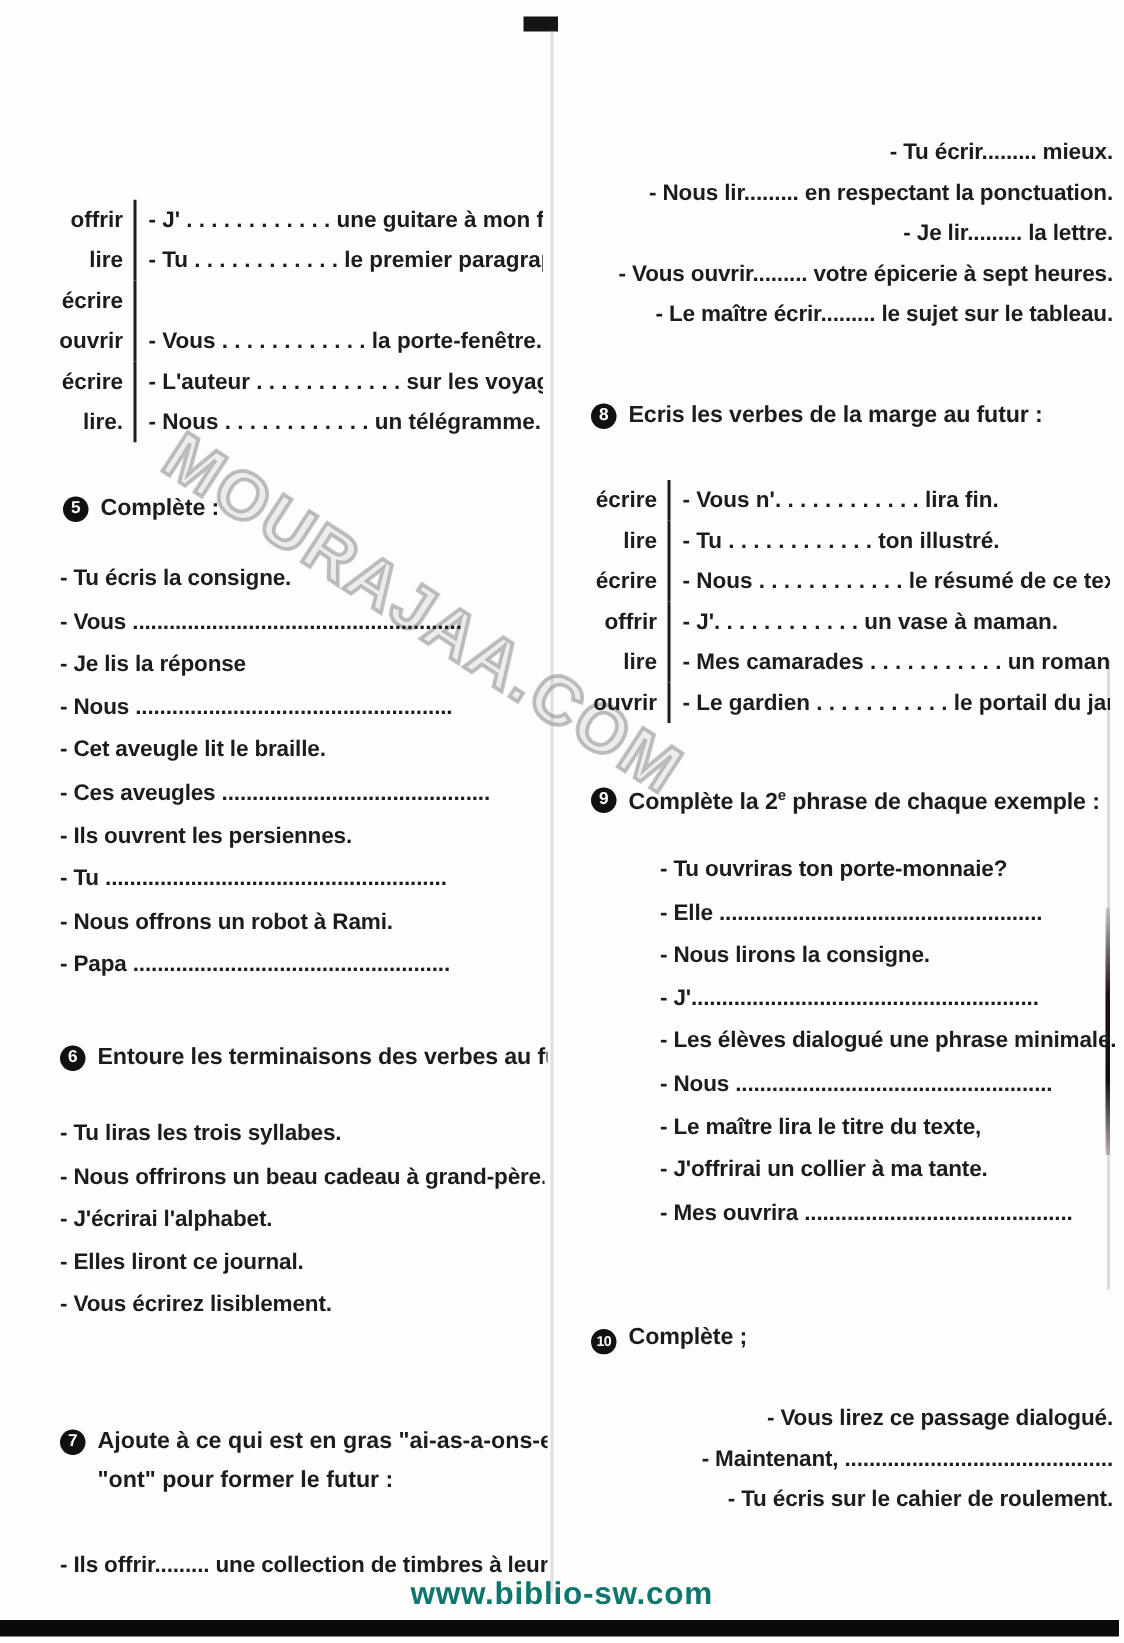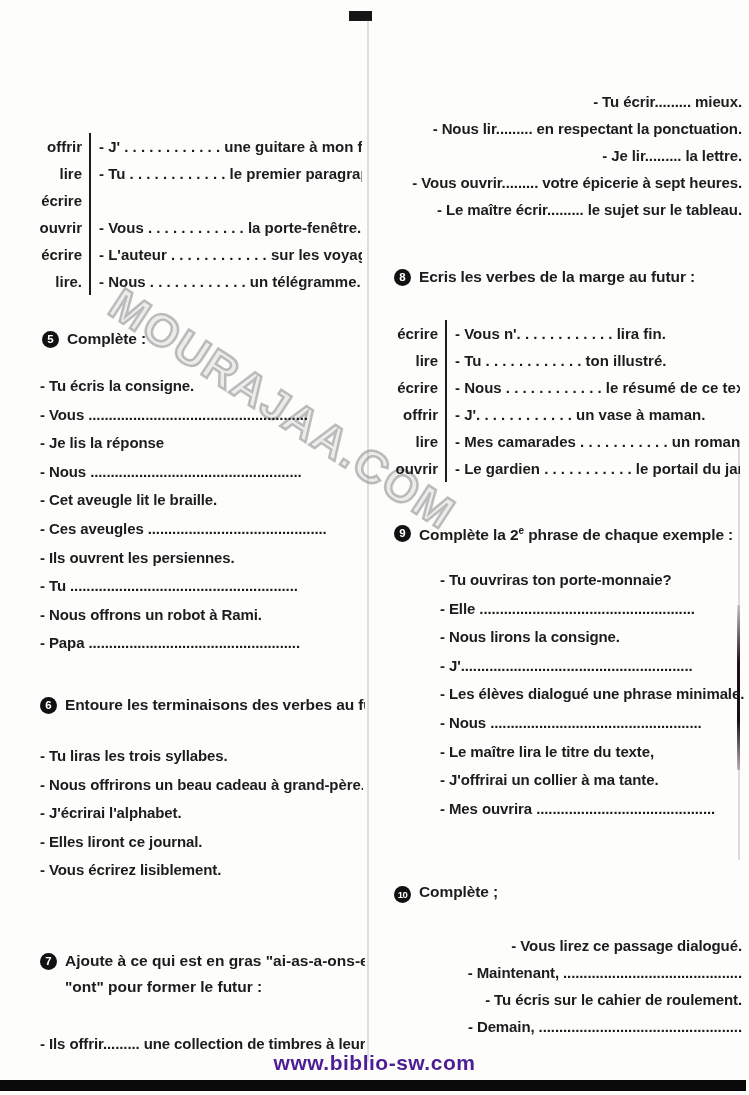--- a/index.html
+++ b/index.html
@@ -43,21 +43,21 @@
   }
   
   .divider-line{position:absolute;left:367px;top:20px;width:2px;height:1042px;background:rgba(120,120,120,0.22);}
   .top-mark{position:absolute;left:349px;top:11px;width:23px;height:10px;background:#161616;}
   .edge-line{position:absolute;left:737px;top:605px;width:2.5px;height:165px;
     background:linear-gradient(to bottom,rgba(40,20,25,0.15),#201018 35%,#150d12 70%,rgba(60,20,35,0.25));}
   .edge-line-faint{position:absolute;left:738px;top:440px;width:1.5px;height:420px;background:rgba(90,60,70,0.18);}
   
   .footer-url{
     position:absolute;left:0;top:1051px;width:749px;text-align:center;
-    font-size:21px;font-weight:700;color:#4c1d95;letter-spacing:0.5px;
+    font-size:21px;font-weight:700;color:#0f766e;letter-spacing:0.5px;
   }
   .footer-bar{position:absolute;left:0;top:1080px;width:746px;height:11px;background:#0a0a0a;}
 </style>
 </head>
 <body>
 
 <div class="top-mark"></div>
 <div class="divider-line"></div>
 <div class="edge-line-faint"></div>
 <div class="edge-line"></div>
@@ -192,17 +192,16 @@
 
 <div class="col hdr" style="left:394px;top:881px;width:345px;align-items:flex-end;">
   <span class="badge wide">10</span>
   <span class="txt">Complète ;</span>
 </div>
 
 <div class="col tight" style="left:392px;top:932px;width:350px;">
   <div class="line">- Vous lirez ce passage dialogué.</div>
   <div class="line">- Maintenant, ............................................</div>
   <div class="line">- Tu écris sur le cahier de roulement.</div>
-  <div class="line">- Demain, ..................................................</div>
 </div>
 
 <div class="footer-url">www.biblio-sw.com</div>
 <div class="footer-bar"></div>
 
 </body></html>

